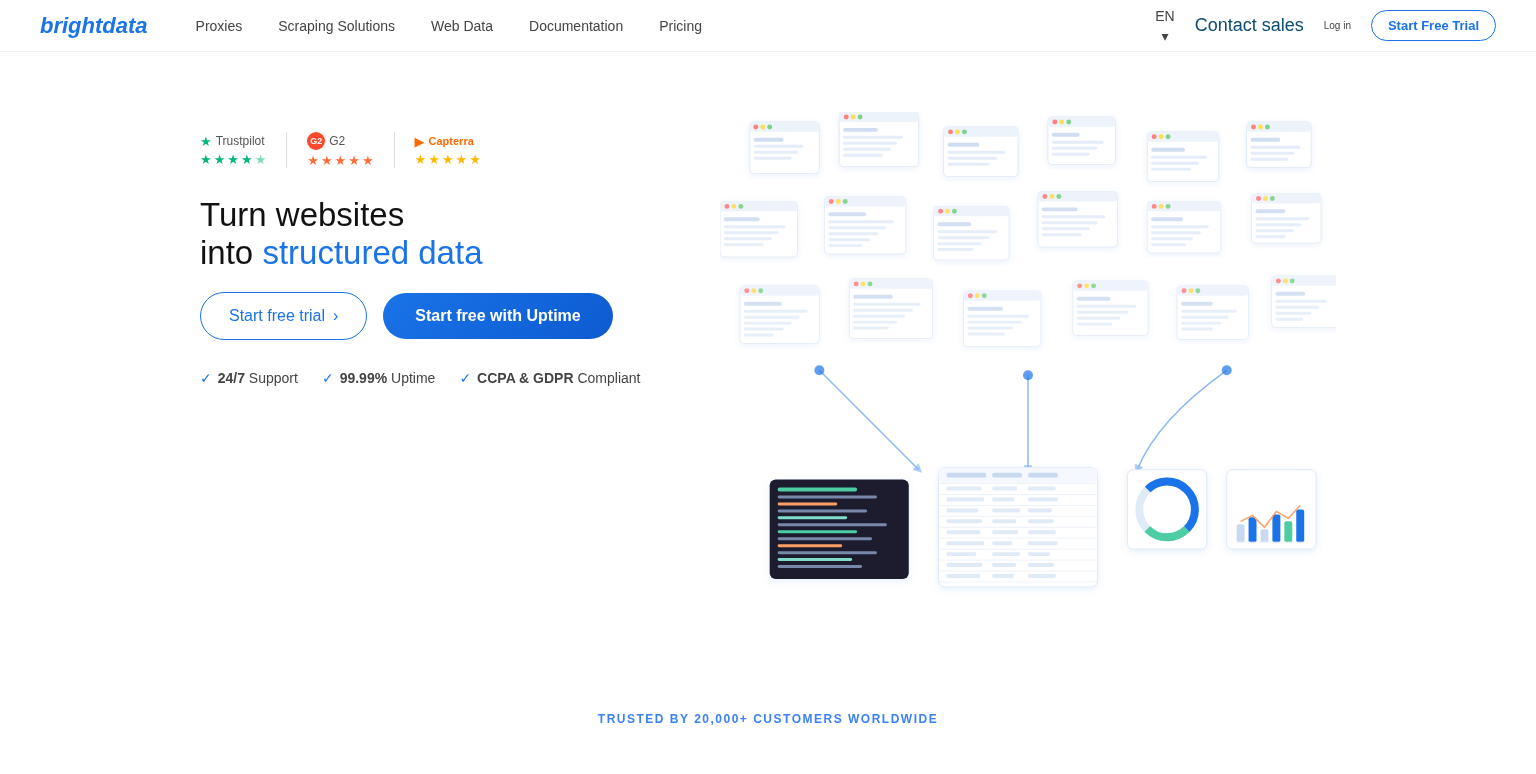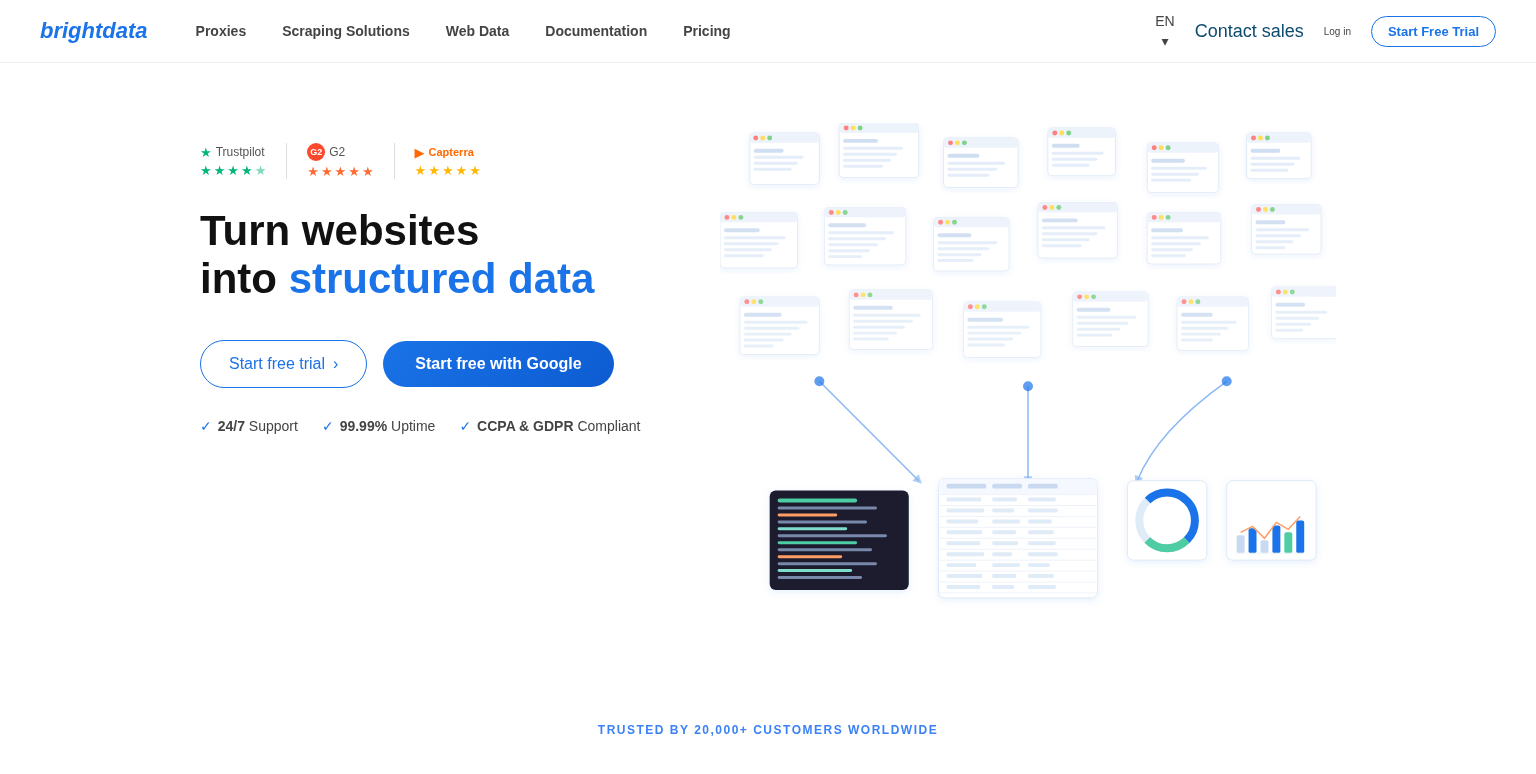--- a/index.html
+++ b/index.html
@@ -3,29 +3,29 @@
   <meta charset="utf-8">
   <style>
     * { margin: 0; padding: 0; box-sizing: border-box; }
     body { font-family: -apple-system, BlinkMacSystemFont, 'Segoe UI', sans-serif; background: #fff; color: #1a1a2e; overflow-x: hidden; }
 
     
     .navbar {
       display: flex;
       align-items: center;
       padding: 0 40px;
-      height: 63px;
+      height: 52px;
       border-bottom: 1px solid #f0f0f0;
       background: #fff;
       position: sticky; top: 0; z-index: 100;
     }
     .logo { display: flex; align-items: center; gap: 0; margin-right: 48px; }
     .logo-bright { font-size: 22px; font-weight: 700; color: #1a73e8; font-style: italic; }
     .logo-data { font-size: 22px; font-weight: 700; color: #1a73e8; font-style: italic; }
-    .nav-links { display: flex; align-items: center; gap: 36px; flex: 1; font-weight: bold; }
+    .nav-links { display: flex; align-items: center; gap: 36px; flex: 1; }
     .nav-link { font-size: 14px; color: #444; text-decoration: none; cursor: pointer; white-space: nowrap; }
     .nav-right { display: flex; align-items: center; gap: 20px; }
     .lang-selector { display: flex; align-items: center; gap: 4px; font-size: 14px; color: #444; cursor: pointer; flex-direction: column; }
     .contact-sales { font-size: 18px; color: #0c4a6e; text-decoration: none; cursor: pointer; font-weight: 400; }
     .login { font-size: 10px; color: #444; text-decoration: none; cursor: pointer; }
     .start-free-btn {
       background: transparent;
       border: 1.5px solid #1a73e8;
       color: #1a73e8;
       font-size: 13px;
@@ -53,21 +53,21 @@
     .rating-item { display: flex; flex-direction: column; align-items: flex-start; gap: 3px; }
     .rating-name { font-size: 12px; color: #555; display: flex; align-items: center; gap: 4px; }
     .stars { display: flex; gap: 2px; }
     .star { font-size: 13px; }
     .star-green { color: #00b67a; }
     .star-orange { color: #ff6b35; }
     .star-yellow { color: #ffb800; }
     .rating-divider { width: 1px; height: 36px; background: #ddd; }
 
     
-    .hero-headline { font-size: 42px; font-weight: 700; line-height: 1.15; margin-bottom: 36px; color: #111; }
+    .hero-headline { font-size: 33px; font-weight: 400; line-height: 1.15; margin-bottom: 20px; color: #111; }
     .hero-headline .accent { color: #1a73e8; }
     .hero-subtext { font-size: 16px; color: #555; line-height: 1.65; margin-bottom: 36px; max-width: 400px; }
 
     
     .cta-buttons { display: flex; gap: 16px; margin-bottom: 30px; align-items: center; }
     .btn-outline {
       background: transparent;
       border: 1.5px solid #1a73e8;
       color: #1a73e8;
       font-size: 16px;
@@ -192,21 +192,21 @@
       <span>Turn websites</span><br>
       <span>into </span><span class="accent">structured data</span>
     </h1>
 
 
     <div class="cta-buttons">
       <button class="btn-outline">
         <span>Start free trial</span>
         <span>›</span>
       </button>
-      <button class="btn-google">Start free with Google</button>
+      <button class="btn-google">Start free with Uptime</button>
     </div>
 
     <div class="trust-badges">
       <div class="trust-badge">
         <span class="trust-check">✓</span>
         <span><strong>24/7</strong> Support</span>
       </div>
       <div class="trust-badge">
         <span class="trust-check">✓</span>
         <span><strong>99.99%</strong> Uptime</span>

